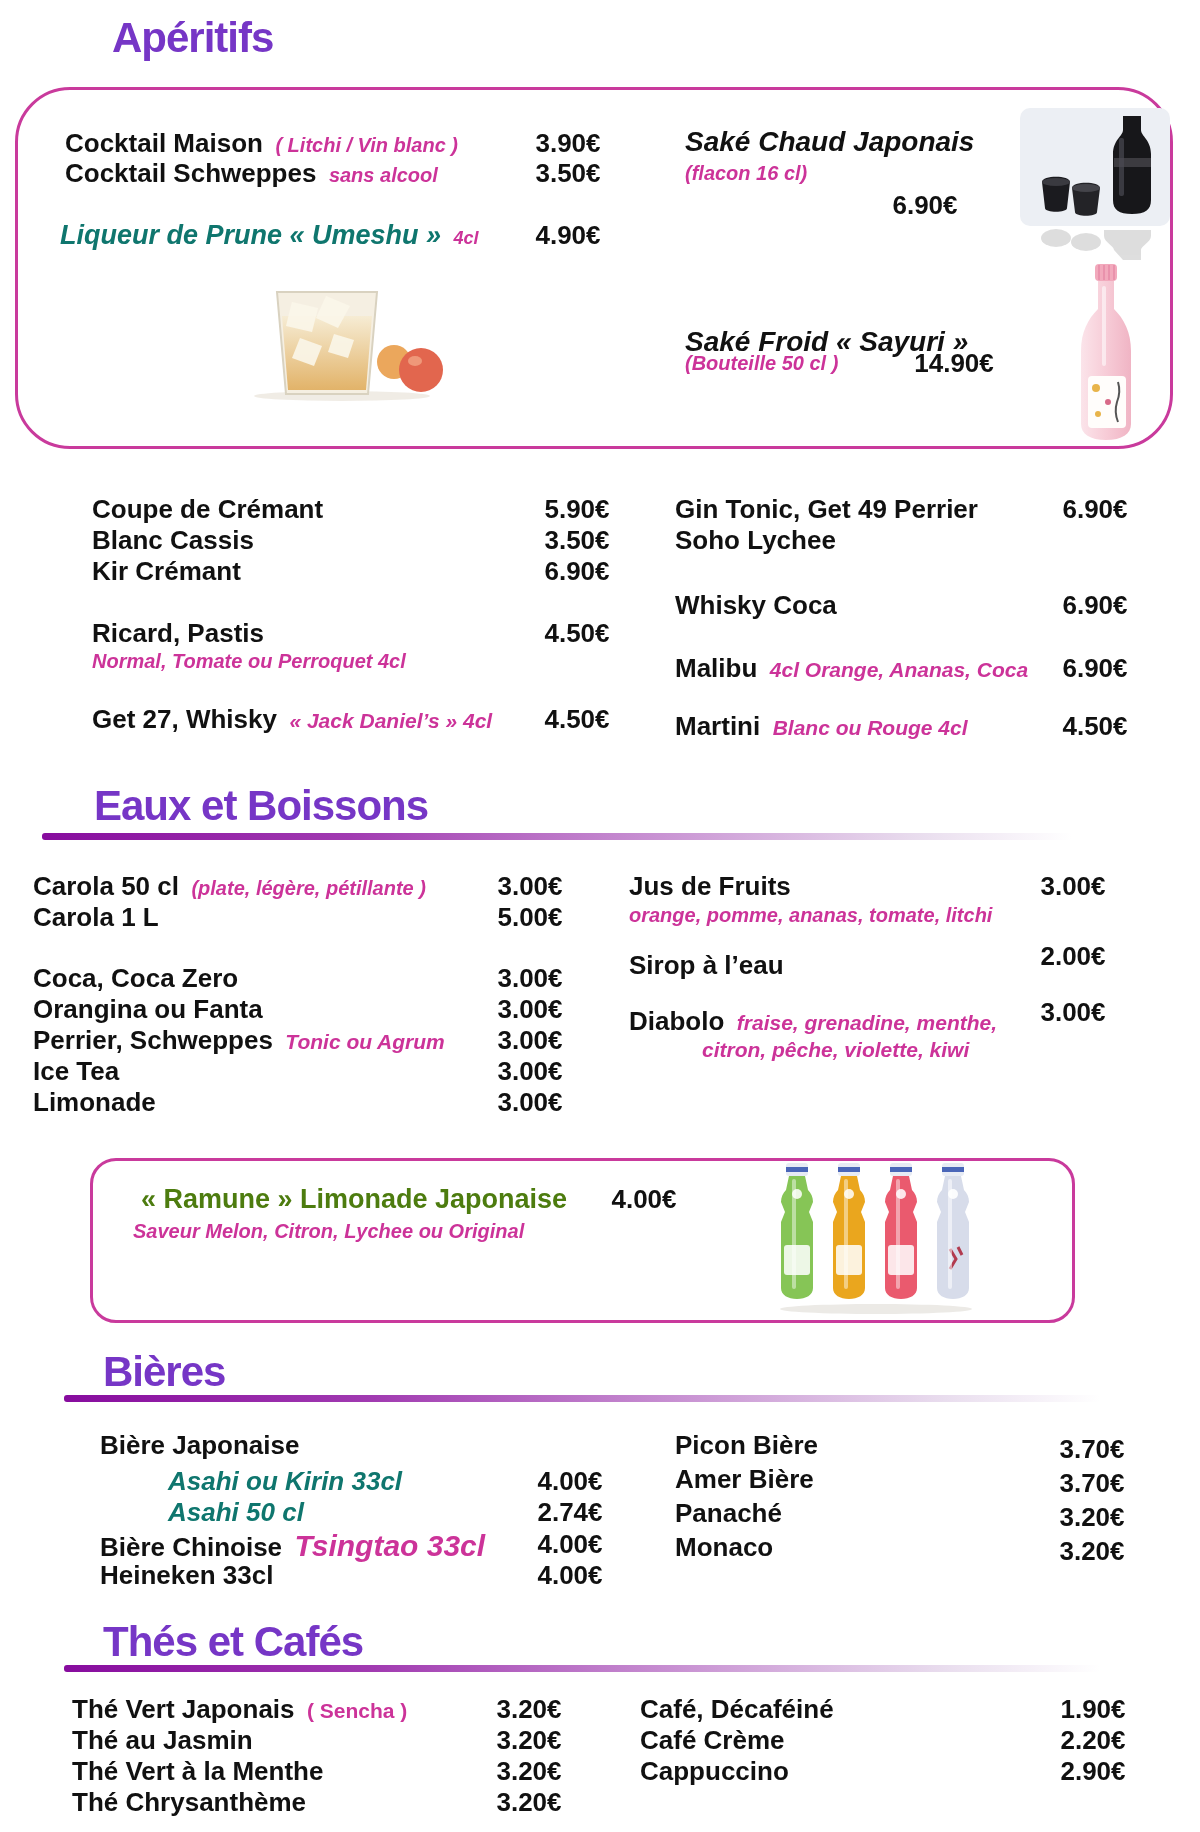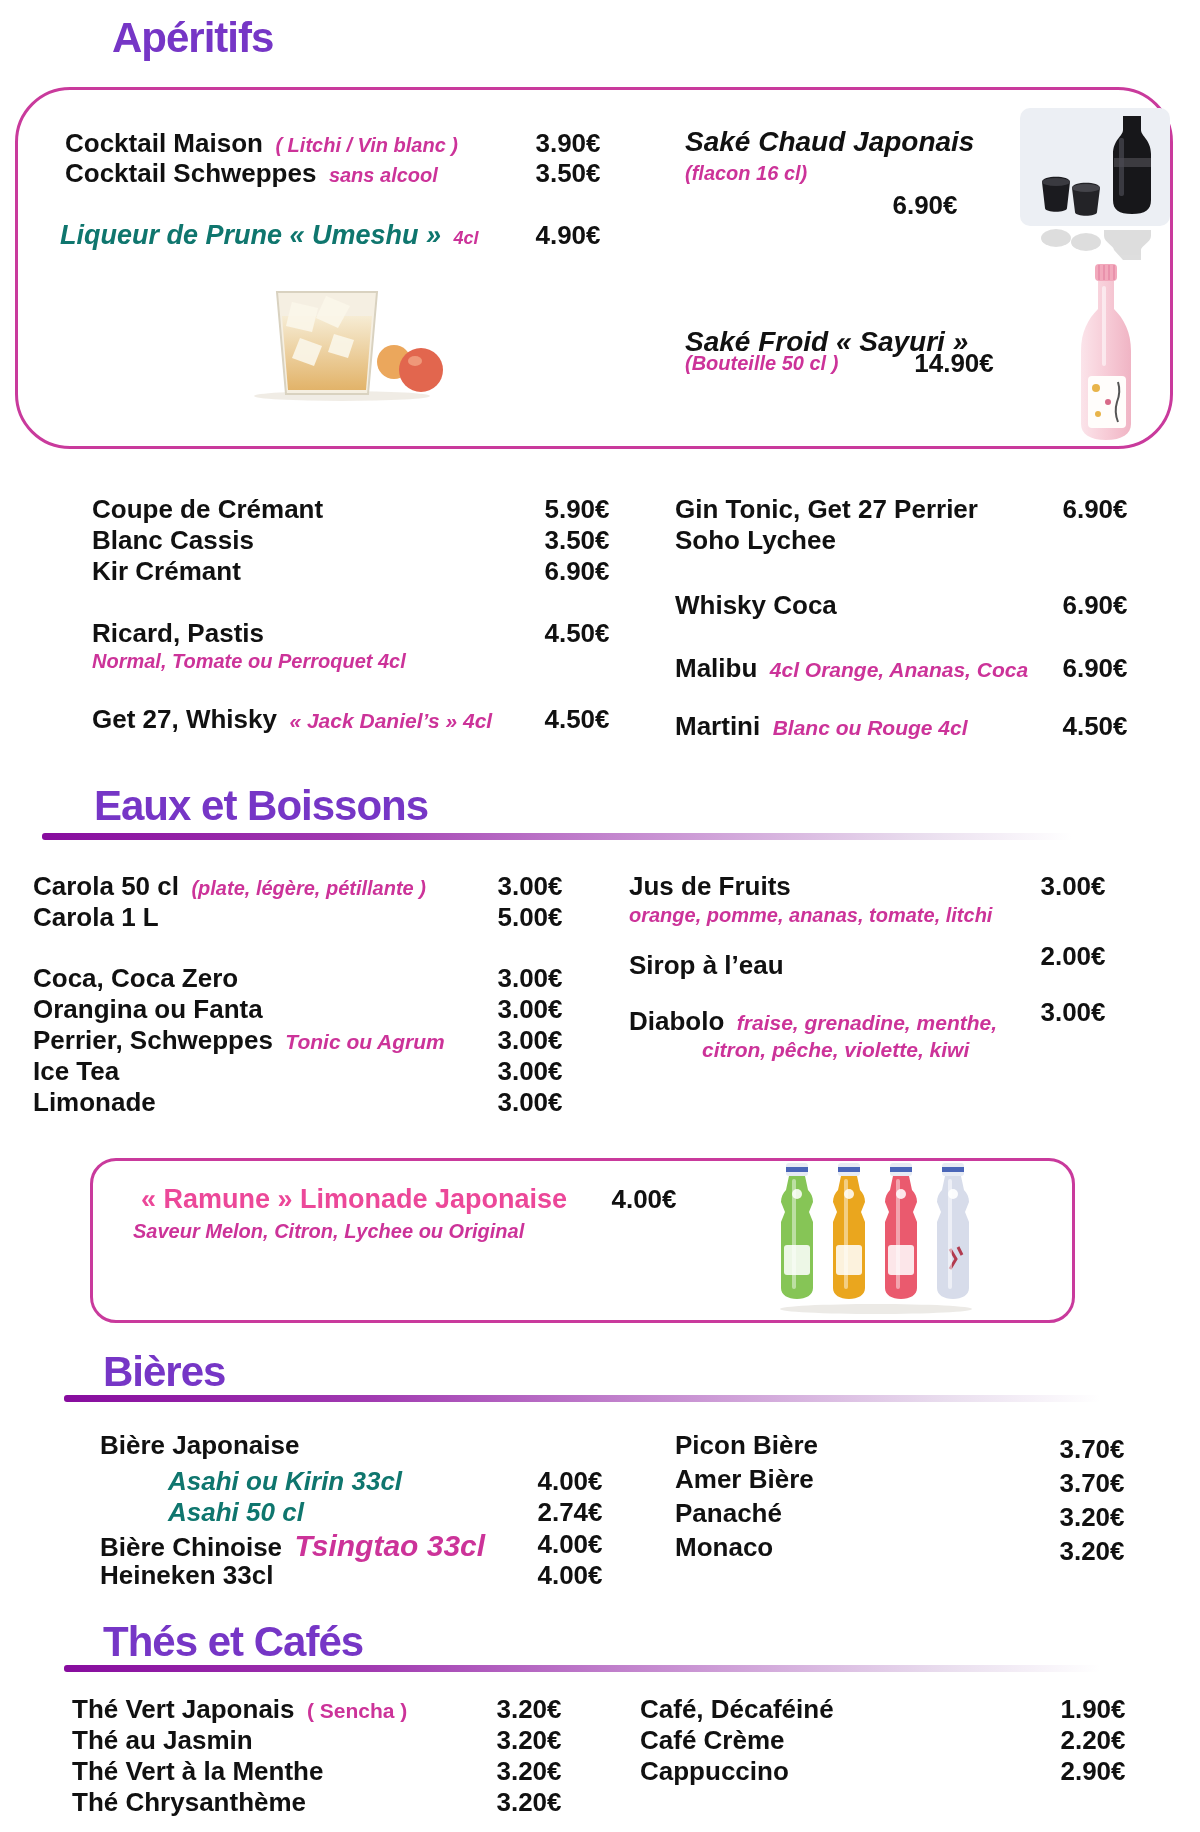--- a/index.html
+++ b/index.html
@@ -2,21 +2,21 @@
 <html><head>
 <meta charset="utf-8">
 <style>
   html,body{margin:0;padding:0;}
   body{
     width:1200px;height:1832px;background:#ffffff;position:relative;
     font-family:"Liberation Sans","DejaVu Sans",sans-serif;overflow:hidden;
   }
   .abs{position:absolute;}
   .item{font-weight:bold;font-size:26px;color:#111;white-space:nowrap;}
-  .item-lg{font-weight:bold;font-size:27px;color:#ec4899;white-space:nowrap;}
+  .item-lg{font-weight:bold;font-size:27px;color:#4d7c0f;white-space:nowrap;}
   .price{font-weight:bold;font-size:26px;color:#111;text-align:center;white-space:nowrap;}
   .note{font-weight:bold;font-style:italic;font-size:20px;color:#cc3399;white-space:nowrap;}
   .note-sm{font-size:18px;}
   .note-up{font-style:normal;font-size:21px;}
   .note-md{font-size:21px;}
   .note-lg{font-size:30px;}
   .pinkname{font-weight:bold;font-style:italic;font-size:27px;color:#0f766e;white-space:nowrap;}
   .blackital{font-weight:bold;font-style:italic;font-size:28px;color:#111;white-space:nowrap;}
   .section-title{font-weight:bold;font-size:42px;color:#7636c6;letter-spacing:-1px;white-space:nowrap;}
   .bar{height:7px;border-radius:3px;
@@ -125,21 +125,21 @@
   <div class="abs price" style="left:535px;top:556px;width:84px">6.90€</div>
   <div class="abs item" style="left:92px;top:618px">Ricard, Pastis</div>
   <div class="abs price" style="left:535px;top:618px;width:84px">4.50€</div>
   <div class="abs note" style="left:92px;top:650px">Normal, Tomate ou Perroquet  4cl</div>
   <div class="abs" style="left:92px;top:704px">
     <span class="item">Get 27, Whisky</span>
     <span class="note note-md ml8">« Jack Daniel’s » 4cl</span>
   </div>
   <div class="abs price" style="left:535px;top:704px;width:84px">4.50€</div>
 
-  <div class="abs item" style="left:675px;top:494px">Gin Tonic, Get 27 Perrier</div>
+  <div class="abs item" style="left:675px;top:494px">Gin Tonic, Get 49 Perrier</div>
   <div class="abs item" style="left:675px;top:525px">Soho Lychee</div>
   <div class="abs price" style="left:1053px;top:494px;width:84px">6.90€</div>
   <div class="abs item" style="left:675px;top:590px">Whisky Coca</div>
   <div class="abs price" style="left:1053px;top:590px;width:84px">6.90€</div>
   <div class="abs" style="left:675px;top:653px">
     <span class="item">Malibu</span>
     <span class="note note-md ml8">4cl Orange, Ananas, Coca</span>
   </div>
   <div class="abs price" style="left:1053px;top:653px;width:84px">6.90€</div>
   <div class="abs" style="left:675px;top:711px">

